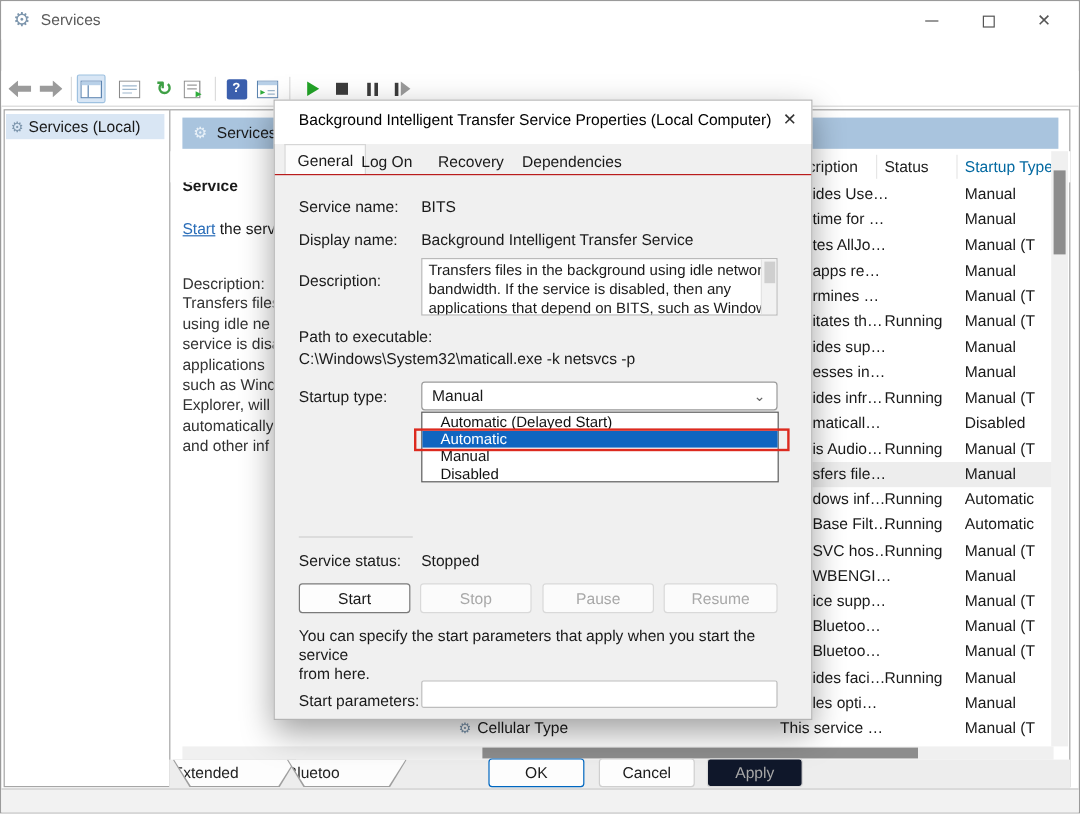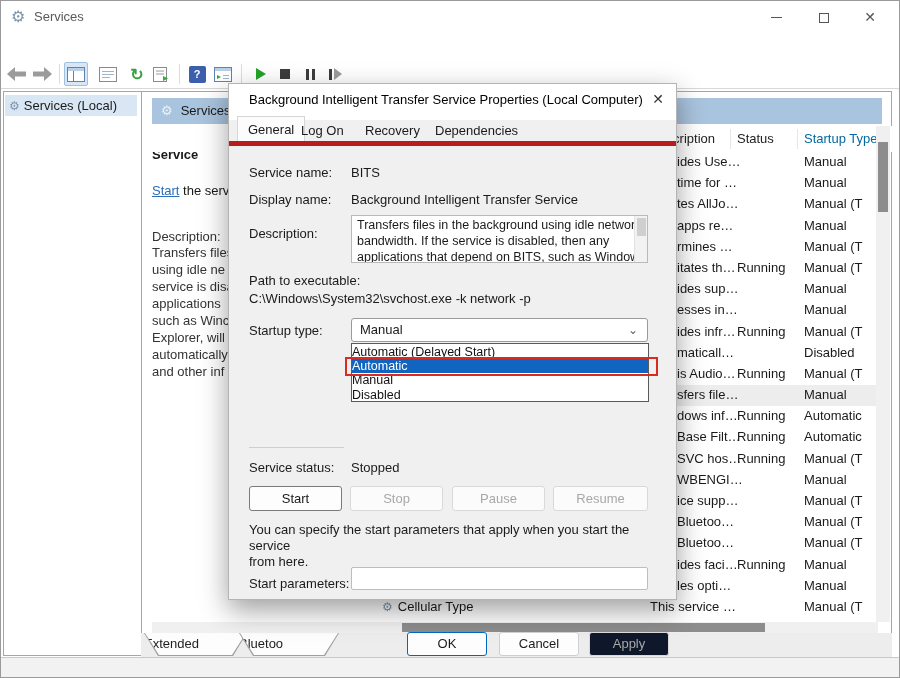--- a/index.html
+++ b/index.html
@@ -83,39 +83,39 @@
   .vtab .outer { position:absolute; inset:0; background:#9f9f9f; clip-path:polygon(0 0,100% 0,calc(100% - 14px) 100%,14px 100%); }
   .vtab .inner { position:absolute; inset:0; background:#fdfdfd; clip-path:polygon(1px 0,calc(100% - 1px) 0,calc(100% - 15px) calc(100% - 1px),15px calc(100% - 1px)); line-height:22px; font-size:13px; color:#222; }
   .tab-extended { left:3px; width:103px; } .tab-standard { left:98px; width:100px; }
   .statusstrip { position:absolute; left:0; top:656px; width:900px; height:22px; background:#f2f2f2; border-top:1px solid #c9c9c9; }
 
   
   .dialog { position:absolute; left:227px; top:82px; width:449px; height:517px; background:#f0f0f0; border:1px solid #b4b4b4; box-shadow:0 10px 26px rgba(0,0,0,.38); z-index:10; }
   .dlg-titlebar { position:absolute; left:0; top:0; width:100%; height:36px; background:#fff; }
   .dlg-title { position:absolute; left:20px; top:8px; font-size:13px; color:#000000; white-space:nowrap; }
   .dlg-close { position:absolute; right:12px; top:7px; font-size:14px; color:#333; }
-  .dlg-tabs { position:absolute; left:0; top:36px; width:100%; height:26px; border-bottom:5px solid #b91c1c; }
+  .dlg-tabs { position:absolute; left:0; top:36px; width:100%; height:26px; border-bottom:1px solid #b91c1c; }
   .dtab { position:absolute; bottom:0; height:21px; padding:0 10px; line-height:21px; font-size:13px; color:#1a1a1a; }
   .dtab.active { height:25px; line-height:25px; background:#fcfcfc; border:1px solid #d6d6d6; border-bottom:none; }
   .dt0{left:8px;} .dt1{left:62px;} .dt2{left:126px;} .dt3{left:196px;}
 
   .dlg-body { position:absolute; left:0; top:62px; width:100%; height:455px; font-size:13px; }
   .flabel { position:absolute; left:20px; color:#1a1a1a; }
   .fvalue { position:absolute; left:122px; color:#1a1a1a; }
   .desc-box { position:absolute; left:122px; top:69px; width:297px; height:48px; background:#fff; border:1px solid #b9b9b9; overflow:hidden; }
   .desc-box .txt { position:absolute; left:5px; top:1px; line-height:16px; white-space:nowrap; font-size:12.5px; }
   .desc-scroll { position:absolute; right:0; top:0; width:13px; height:100%; background:#f2f2f2; border-left:1px solid #e3e3e3; }
   .desc-thumb { position:absolute; left:2px; top:2px; width:9px; height:18px; background:#cfcfcf; }
 
   .combo { position:absolute; left:122px; top:172px; width:297px; height:24px; background:#fff; border:1px solid #9a9a9a; border-radius:3px; line-height:22px; }
   .combo .val { margin-left:8px; }
   .combo .chev { position:absolute; right:9px; top:0; color:#666; font-size:12px; }
 
   .dropdown { position:absolute; left:122px; top:197px; width:298px; height:59px; background:#fff; border:1px solid #5a5a5a; z-index:12; }
-  .opt { position:absolute; left:0; width:100%; height:14.8px; line-height:14.5px; padding-left:0; font-size:12.5px; color:#111; white-space:nowrap; }
+  .opt { position:absolute; left:0; width:100%; height:14.8px; line-height:14.5px; padding-left:15px; font-size:12.5px; color:#111; white-space:nowrap; }
   .o0{top:0.5px;} .o1{top:14.7px;} .o2{top:29.4px;} .o3{top:44.1px;}
   .opt.sel { background:#1065c0; color:#fff; }
   .red-box { position:absolute; left:-7px; top:12.5px; width:313px; height:19px; border:2px solid #dc2a1f; z-index:13; pointer-events:none; }
 
   .hr-sep { position:absolute; left:20px; top:301px; width:95px; height:1px; background:#cfcfcf; }
   .svc-status-label { top:314px; }
   .svc-status-val { top:314px; z-index:11; }
 
   .ctl-btn { position:absolute; top:340px; width:93px; height:25px; background:#fdfdfd; border:1px solid #d2d2d2; border-radius:3px; font-size:13px; text-align:center; line-height:23px; color:#1a1a1a; }
   .ctl-btn.primary { border:1px solid #7a7a7a; }
@@ -416,21 +416,21 @@
           <div>Transfers files in the background using idle network</div>
           <div>bandwidth. If the service is disabled, then any</div>
           <div>applications that depend on BITS, such as Windows</div>
         </div>
         <div class="desc-scroll">
             <div class="desc-thumb"></div>
           </div>
       </div>
 
       <span class="flabel" style="top:127px">Path to executable:</span>
-      <span class="flabel" style="top:145px">C:\Windows\System32\svchost.exe -k network -p</span>
+      <span class="flabel" style="top:145px">C:\Windows\System32\maticall.exe -k netsvcs -p</span>
 
       <span class="flabel" style="top:177px">Startup type:</span>
       <div class="combo">
         <span class="val">Manual</span>
         <span class="chev">⌄</span>
       </div>
 
       <div class="hr-sep"></div>
       <span class="flabel svc-status-label">Service status:</span>
       <span class="fvalue svc-status-val">Stopped</span>

